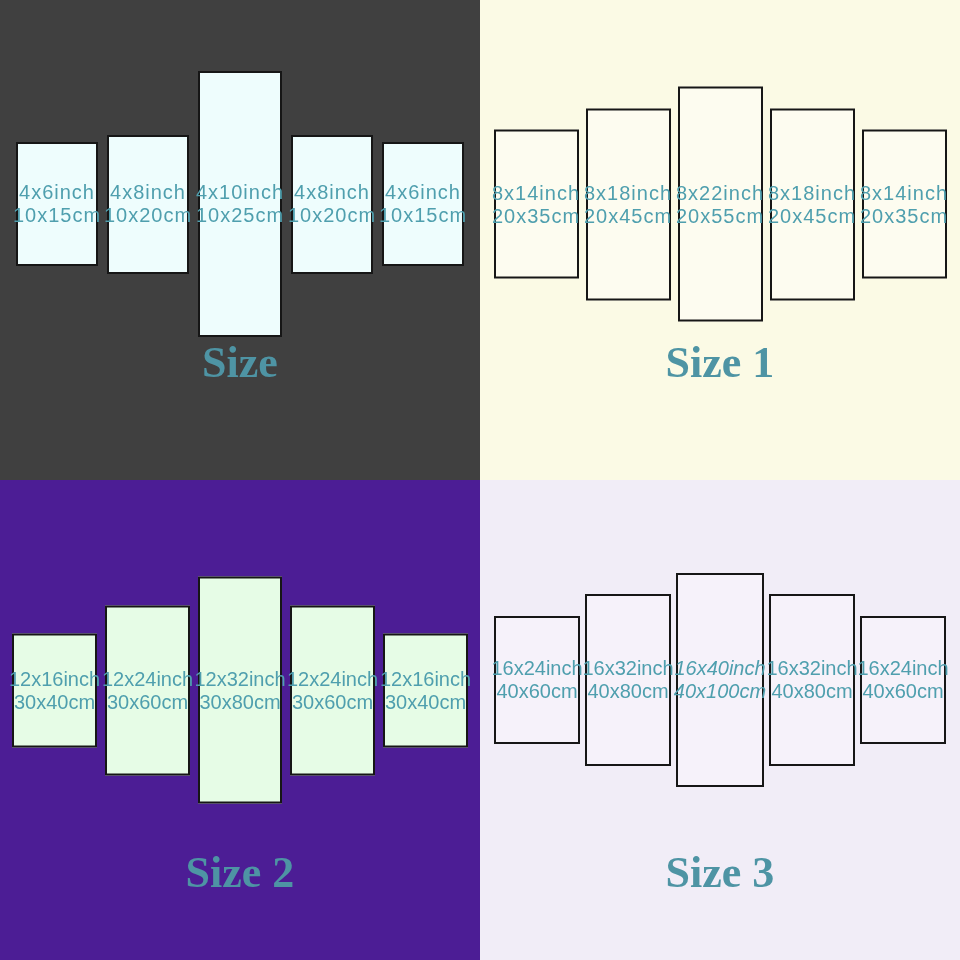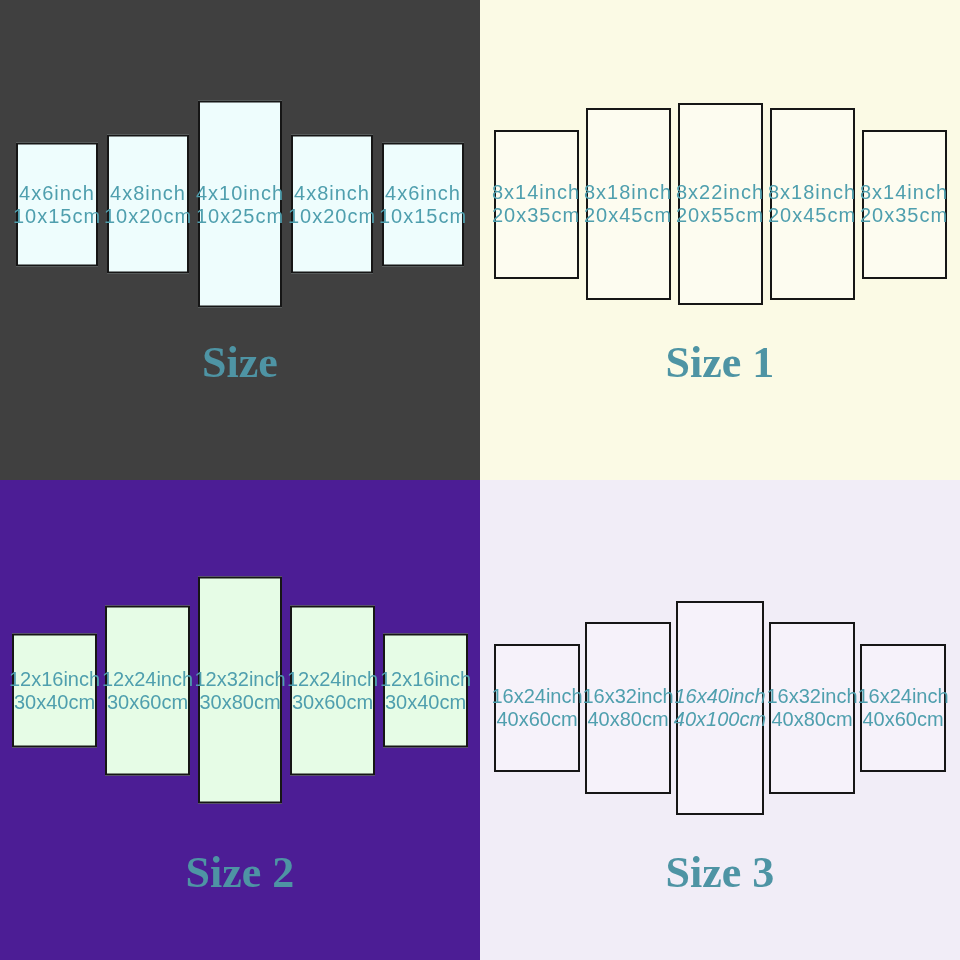--- a/index.html
+++ b/index.html
@@ -26,21 +26,21 @@
     left: 0;
     right: 0;
     display: flex;
     justify-content: center;
     align-items: center;
     transform: translateY(-50%);
   }
   .q1 .panels-row { top: 204px; gap: 9px; }
   .q2 .panels-row { top: 204px; gap: 7px; }
   .q3 .panels-row { top: 210px; gap: 8px; }
-  .q4 .panels-row { top: 228px; gap: 5px; }
+  .q4 .panels-row { top: 200px; gap: 5px; }
 
   .panel {
     box-sizing: border-box;
     border: 2px solid var(--border-color, #161616);
     display: flex;
     flex-direction: column;
     justify-content: center;
     align-items: center;
     flex: 0 0 auto;
   }
@@ -49,25 +49,25 @@
     font-size: 20px;
     line-height: 23px;
     white-space: nowrap;
     text-align: center;
   }
   .q1 .panel-label, .q2 .panel-label { letter-spacing: 1px; }
 
   
   .q1 .p1, .q1 .p5 { width: 82px; height: 124px; }
   .q1 .p2, .q1 .p4 { width: 82px; height: 139px; }
-  .q1 .p3          { width: 84px; height: 207px; }
+  .q1 .p3          { width: 84px; height: 266px; }
 
   .q2 .p1, .q2 .p5 { width: 85px; height: 149px; }
   .q2 .p2, .q2 .p4 { width: 85px; height: 192px; }
-  .q2 .p3          { width: 85px; height: 202px; }
+  .q2 .p3          { width: 85px; height: 235px; }
 
   .q3 .p1, .q3 .p5 { width: 85px; height: 114px; }
   .q3 .p2, .q3 .p4 { width: 85px; height: 170px; }
   .q3 .p3          { width: 84px; height: 227px; }
 
   .q4 .p1, .q4 .p5 { width: 86px; height: 128px; }
   .q4 .p2, .q4 .p4 { width: 86px; height: 172px; }
   .q4 .p3          { width: 88px; height: 214px; font-style: italic; }
 
   .quadrant-title {

